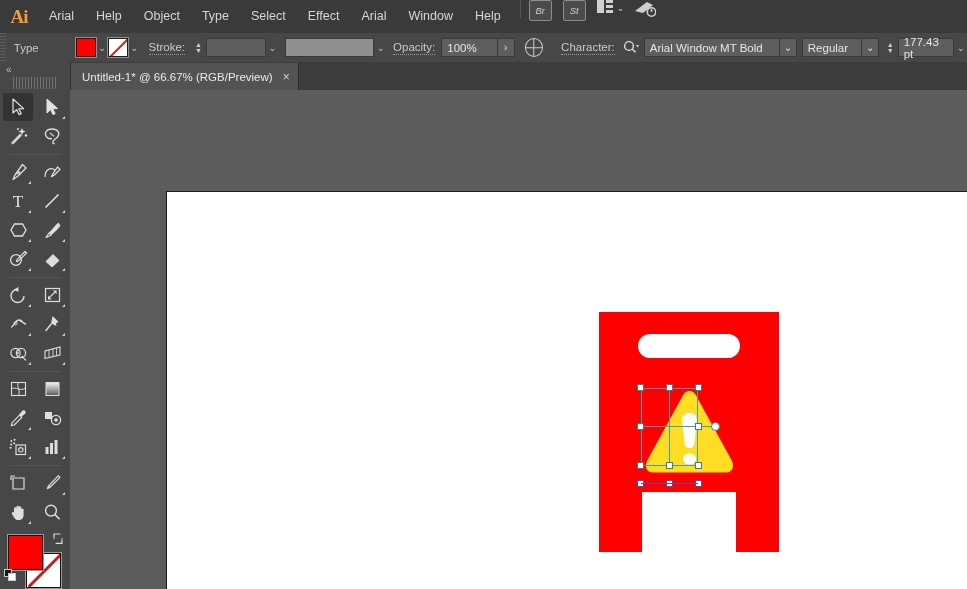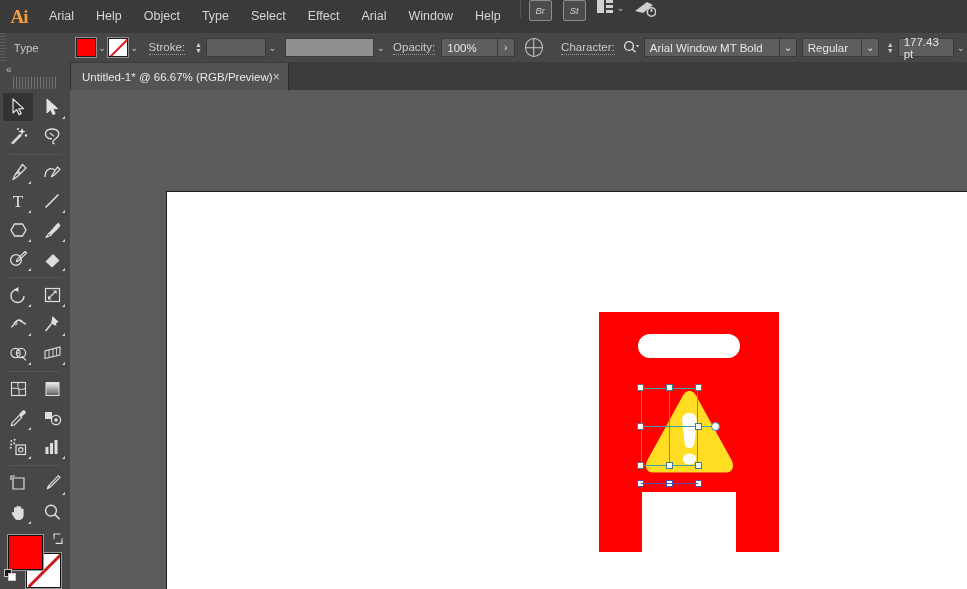--- a/index.html
+++ b/index.html
@@ -92,21 +92,21 @@
 
   
   .tabbar{
     position:absolute;left:0;top:62px;width:967px;height:28px;
     background:#3c3c3c;border-bottom:1px solid #2a2a2a;
     display:flex;align-items:flex-end;
   }
   .tab-spacer{width:70px;height:28px;}
   .doctab{
     height:27px;background:#535353;border-right:1px solid #2a2a2a;
-    display:flex;align-items:center;padding:0 8px 0 12px;
+    display:flex;align-items:center;padding:0 8px 0 12px;gap:10px;
     font-size:11.5px;color:#e8e8e8;cursor:pointer;
   }
   .tab-close{font-size:12px;color:#cfcfcf;cursor:pointer;line-height:1;}
 
   
   .toolpanel{
     position:absolute;left:0;top:62px;width:70px;height:527px;
     background:#474747;border-right:1px solid #2e2e2e;
   }
   .tp-collapse{

